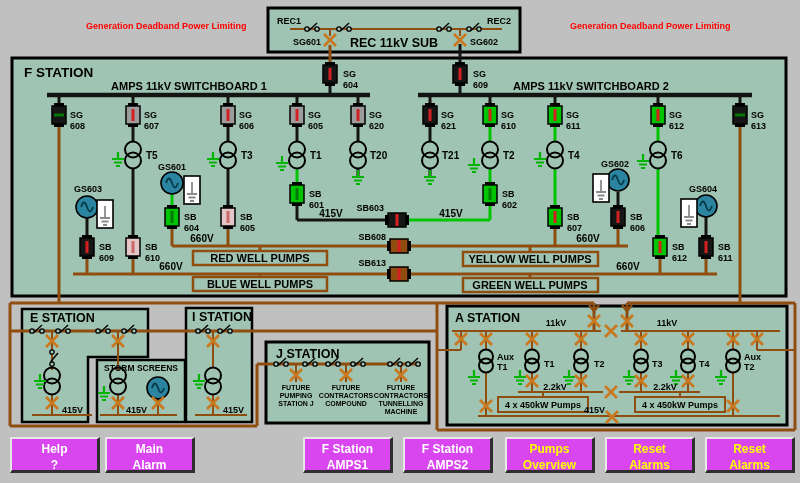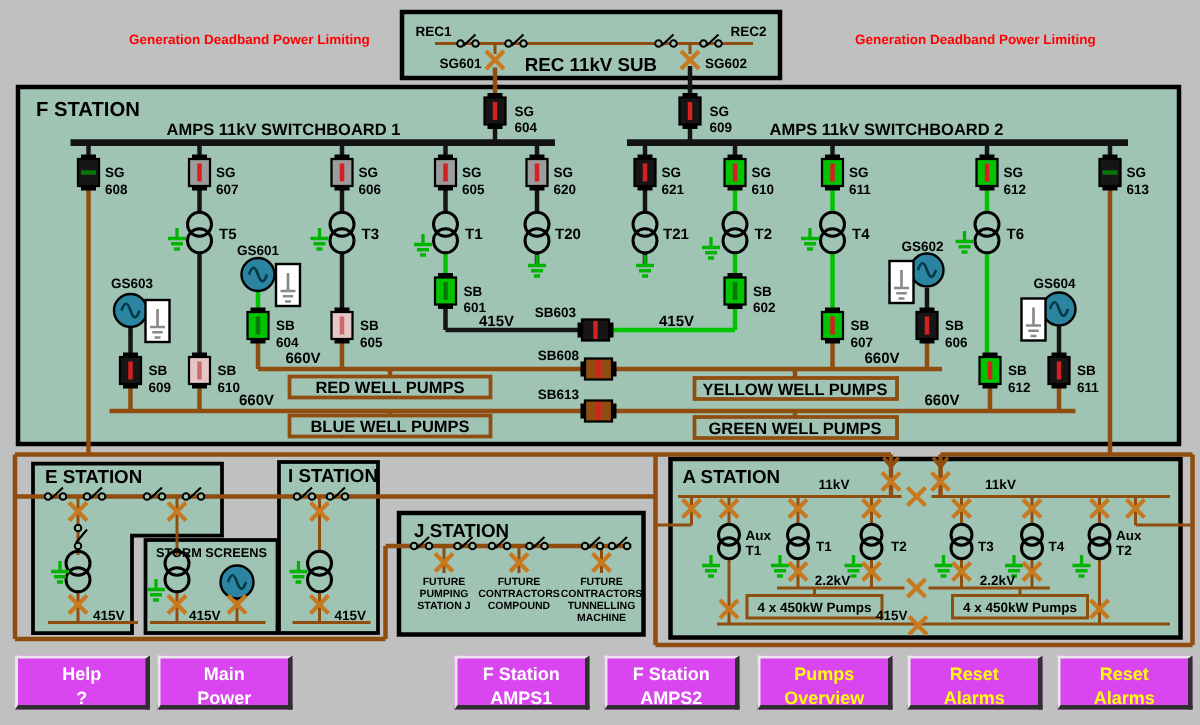--- a/index.html
+++ b/index.html
@@ -482,21 +482,21 @@
     <text x="680" y="408" class="b9 mid">4 x 450kW Pumps</text>
   </g>
 </svg>
 
 <div class="btn" style="left:10px">
       <div>Help</div>
       <div>?</div>
     </div>
 <div class="btn" style="left:105px">
       <div>Main</div>
-      <div>Power</div>
+      <div>Alarm</div>
     </div>
 <div class="btn" style="left:303px">
       <div>F Station</div>
       <div>AMPS1</div>
     </div>
 <div class="btn" style="left:403px">
       <div>F Station</div>
       <div>AMPS2</div>
     </div>
 <div class="btn yellow" style="left:505px">

